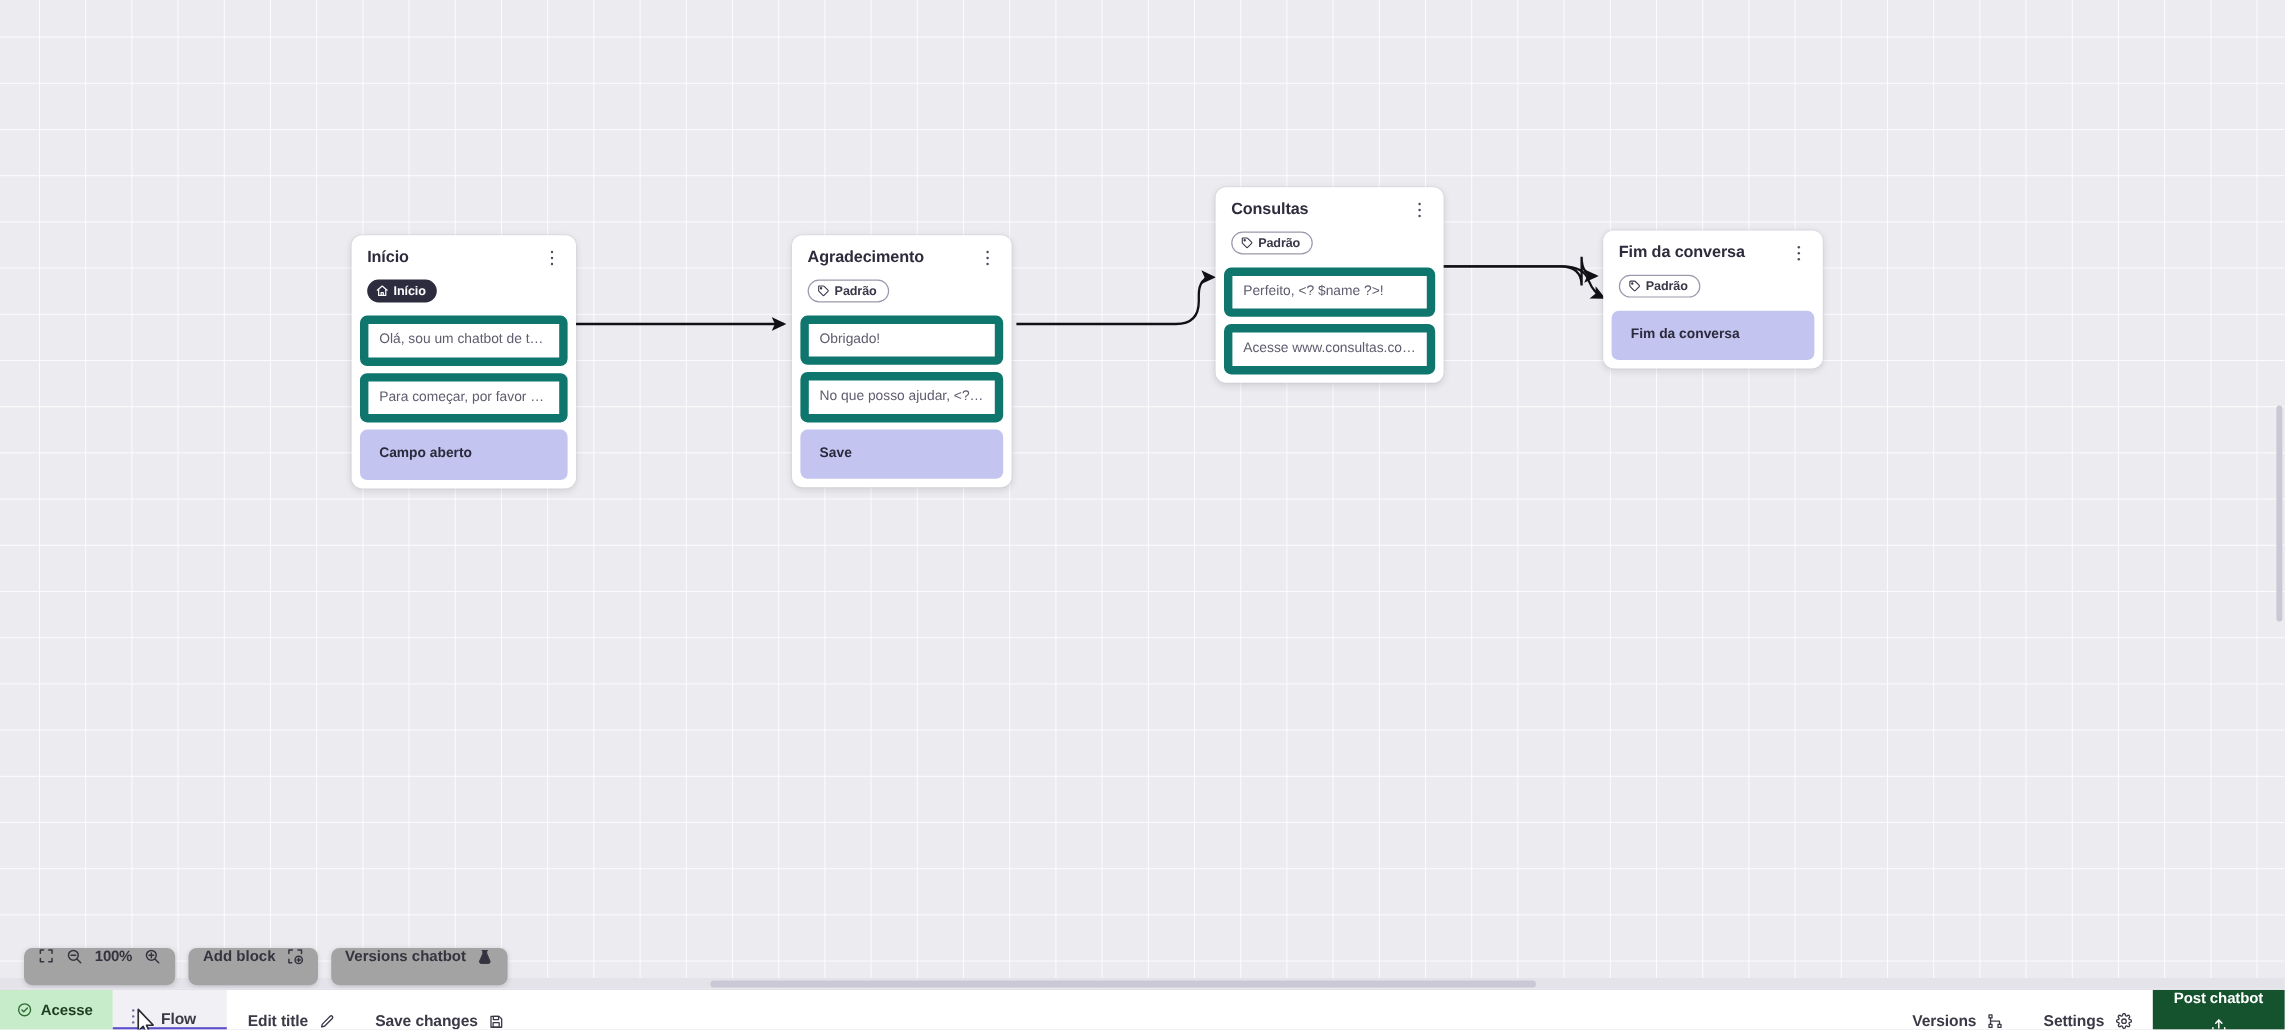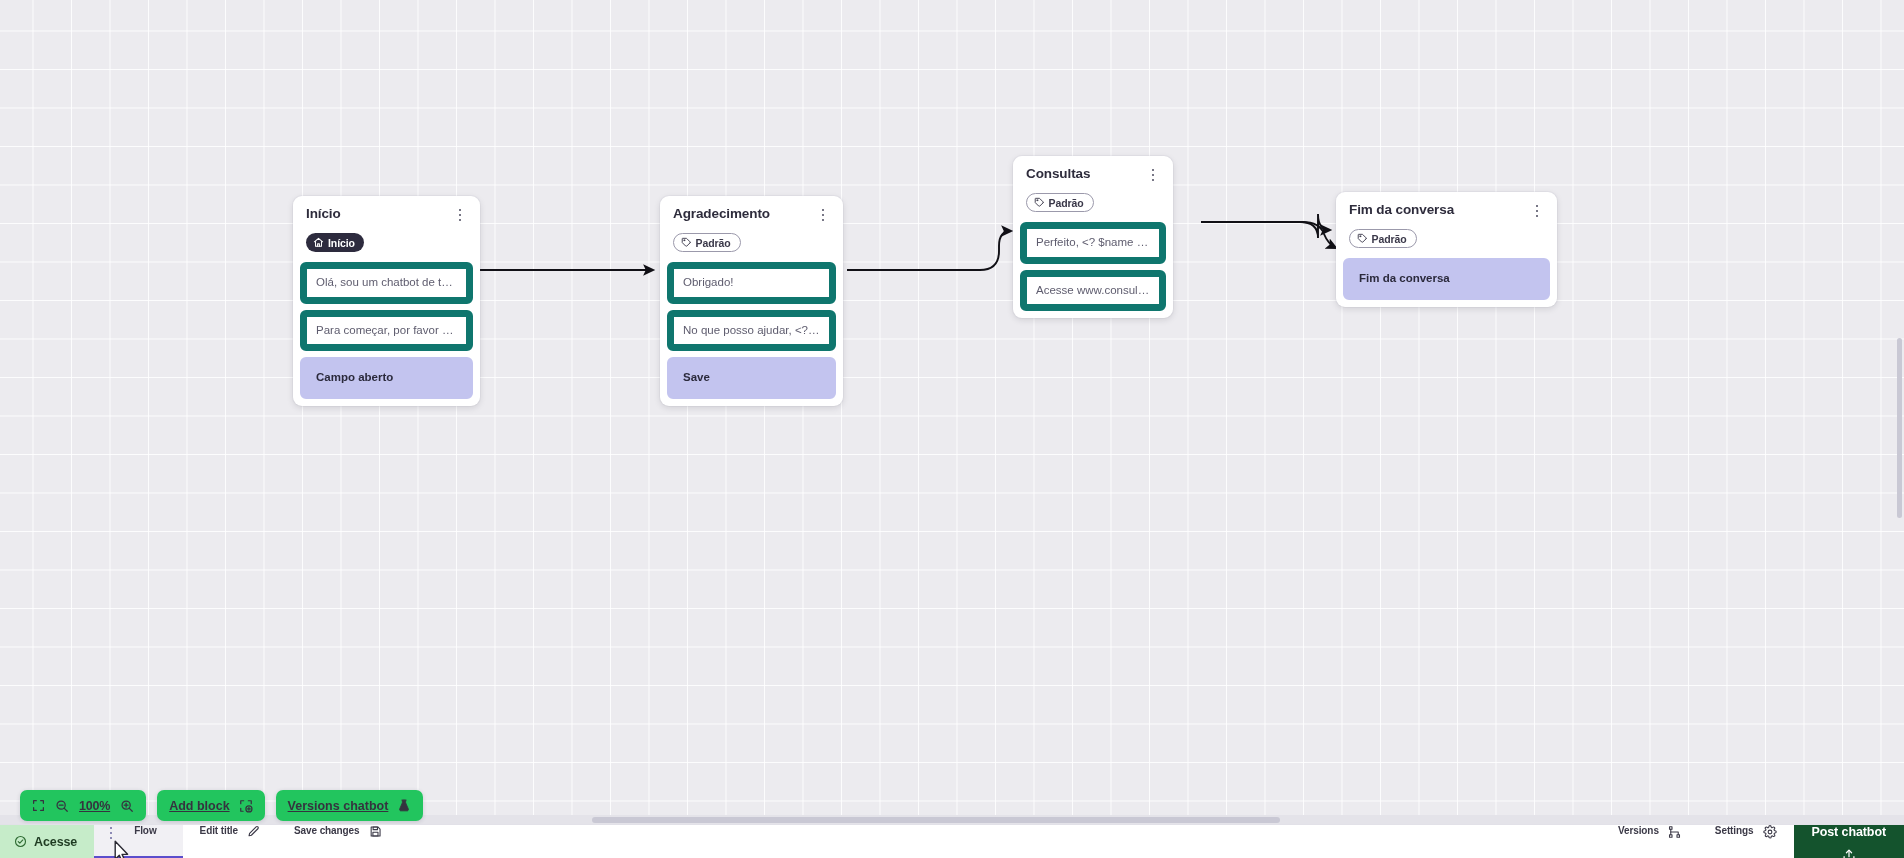--- a/index.html
+++ b/index.html
@@ -104,32 +104,31 @@
   .node-body .row:first-child { margin-top: 1px; }
 
   
   #float-toolbar {
     position: absolute;
     left: 20px; bottom: 37px;
     display: flex; align-items: center; gap: 11px;
     z-index: 5;
   }
   .tool-pill {
-    display: flex; align-items: center; gap: 9px;
-    background: #22c55e;
+    display: flex; align-items: flex-start; gap: 9px;
+    background: #a3a3a3;
     border-radius: 7px;
     box-shadow: 0 1px 4px rgba(40,40,60,0.16);
     height: 31px;
     padding: 0 12px;
     font-size: 12.5px;
     font-weight: 700;
     color: #35333f;
     cursor: pointer;
     white-space: nowrap;
-    text-decoration: underline;
   }
   .tool-pill .zoomlabel { font-weight: 700; font-size: 12.5px; color: #35333f; letter-spacing:-0.2px;}
   .ico { display: flex; align-items:center; justify-content:center; }
 
   
   #hscroll-track {
     position: absolute; left: 0; bottom: 34px; width: 1904px; height: 9px;
     background: #e4e3e9;
   }
   #hscroll-thumb {
@@ -155,23 +154,23 @@
   }
   #saved-chip {
     display: flex; align-items: center; gap: 7px;
     background: #c6ecc9;
     color: #1f3b22;
     font-size: 12.5px; font-weight: 700;
     padding: 0 17px 0 14px;
     letter-spacing: -0.1px;
   }
   .bb-item {
-    display: flex; align-items: flex-start; gap: 9px;
+    display: flex; align-items: flex-end; gap: 9px;
     padding: 0 17px;
-    font-size: 10px; font-weight: 700;
+    font-size: 13px; font-weight: 700;
     color: #3b3947;
     cursor: pointer;
     letter-spacing: -0.1px;
     white-space: nowrap;
   }
   #flow-tab {
     background: #f1f0f4;
     border-bottom: 2px solid #5b4ecc;
     position: relative;
     padding: 0 26px 0 10px;
@@ -266,21 +265,21 @@
           <span>Padrão</span>
         </div>
       </div>
       <div class="node-body">
         <div class="row">Obrigado!</div>
         <div class="row">No que posso ajudar, &lt;? $name ...</div>
         <div class="row highlight">Save</div>
       </div>
     </div>
 
-    <div class="node" style="left:1013px; top:156px; width:160px;">
+    <div class="node" style="left:1013px; top:156px; width:190px;">
       <div class="node-head">
         <div class="node-title-row">
           <div class="node-title">Consultas</div>
           <div class="kebab">
               <i></i>
               <i></i>
               <i></i>
             </div>
         </div>
         <div class="badge default">
@@ -292,21 +291,21 @@
           </span>
           <span>Padrão</span>
         </div>
       </div>
       <div class="node-body">
         <div class="row">Perfeito, &lt;? $name ?&gt;!</div>
         <div class="row">Acesse www.consultas.com par...</div>
       </div>
     </div>
 
-    <div class="node" style="left:1336px; top:192px; width:221px;">
+    <div class="node" style="left:1336px; top:192px; width:183px;">
       <div class="node-head">
         <div class="node-title-row">
           <div class="node-title">Fim da conversa</div>
           <div class="kebab">
               <i></i>
               <i></i>
               <i></i>
             </div>
         </div>
         <div class="badge default">

